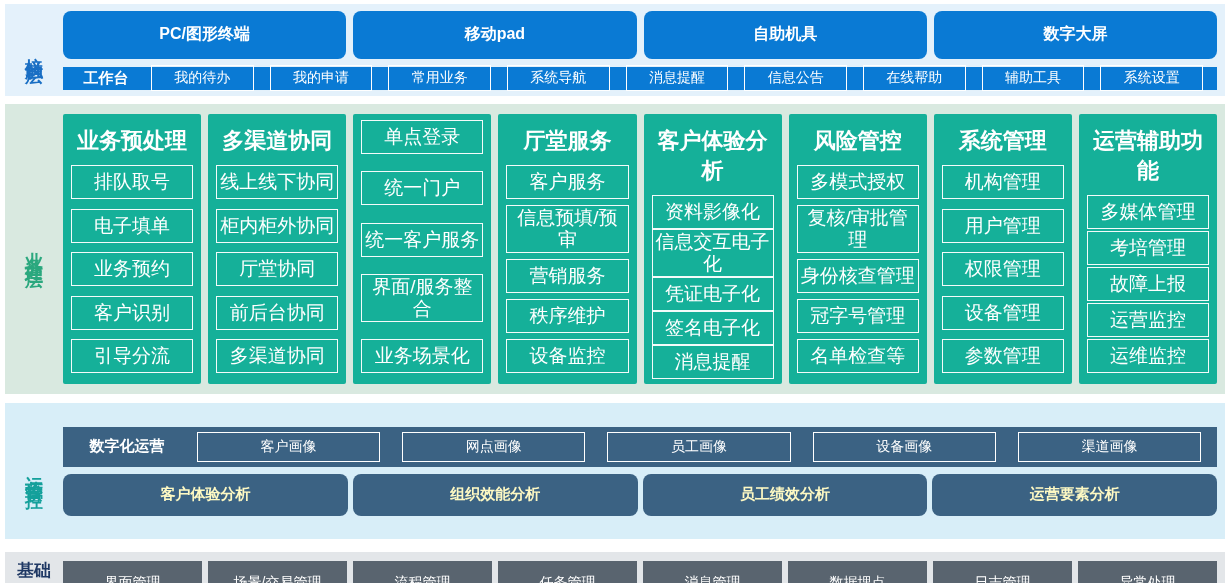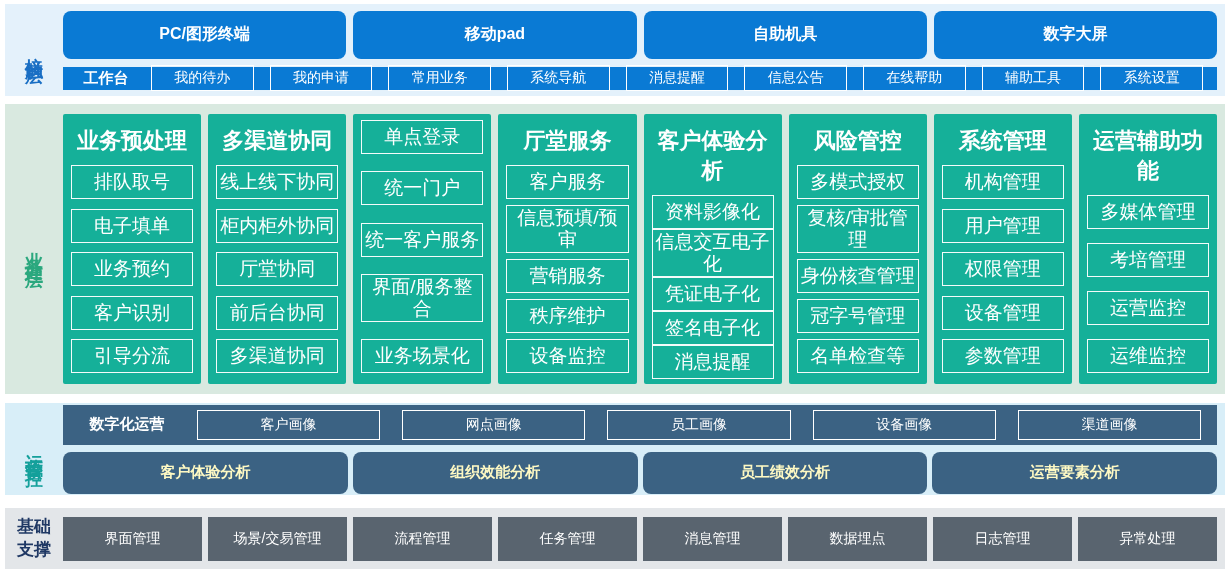--- a/index.html
+++ b/index.html
@@ -50,21 +50,21 @@
   }
   .module-title { text-align:center; font-weight:bold; font-size:22px; padding:6px 0 9px; }
   .module-items { flex:1; display:flex; flex-direction:column; justify-content:space-between; }
   .module-item {
     min-height:30px; border:1px solid rgba(255,255,255,.95);
     display:flex; align-items:center; justify-content:center;
     font-size:19px; text-align:center; line-height:1.15; padding:1px 2px;
   }
 
   
-  .band-operations { margin-top:9px; height:92px; background:#d8eef8;justify-content:space-between; }
+  .band-operations { margin-top:9px; height:136px; background:#d8eef8;justify-content:space-between; }
   .ops-label { color:#14a09b; }
   .ops-body { flex:1; display:flex; flex-direction:column; justify-content:center; gap:7px; padding-right:8px; }
   .digital-bar { height:40px; background:#3b6283; display:flex; align-items:center; gap:22px; padding:0 16px; color:#fff; }
   .digital-label { font-weight:bold; font-size:15px; flex:0 0 96px; text-align:center; }
   .portrait-btn {
     flex:1; height:28px; border:1px solid #ffffff;
     display:flex; align-items:center; justify-content:center; font-size:14px;
   }
   .analysis-row { display:flex; gap:5px; height:42px; }
   .analysis-bar {
@@ -193,20 +193,21 @@
           <div class="module-item">设备管理</div>
           <div class="module-item">参数管理</div>
         </div>
       </div>
 
       <div class="module-col">
         <div class="module-title">运营辅助功能</div>
         <div class="module-items">
           <div class="module-item">多媒体管理</div>
           <div class="module-item">考培管理</div>
+          <div class="module-item">故障上报</div>
           <div class="module-item">运营监控</div>
           <div class="module-item">运维监控</div>
         </div>
       </div>
 
     </div>
   </section>
 
   <section class="band band-operations">
     <div class="vcol">

